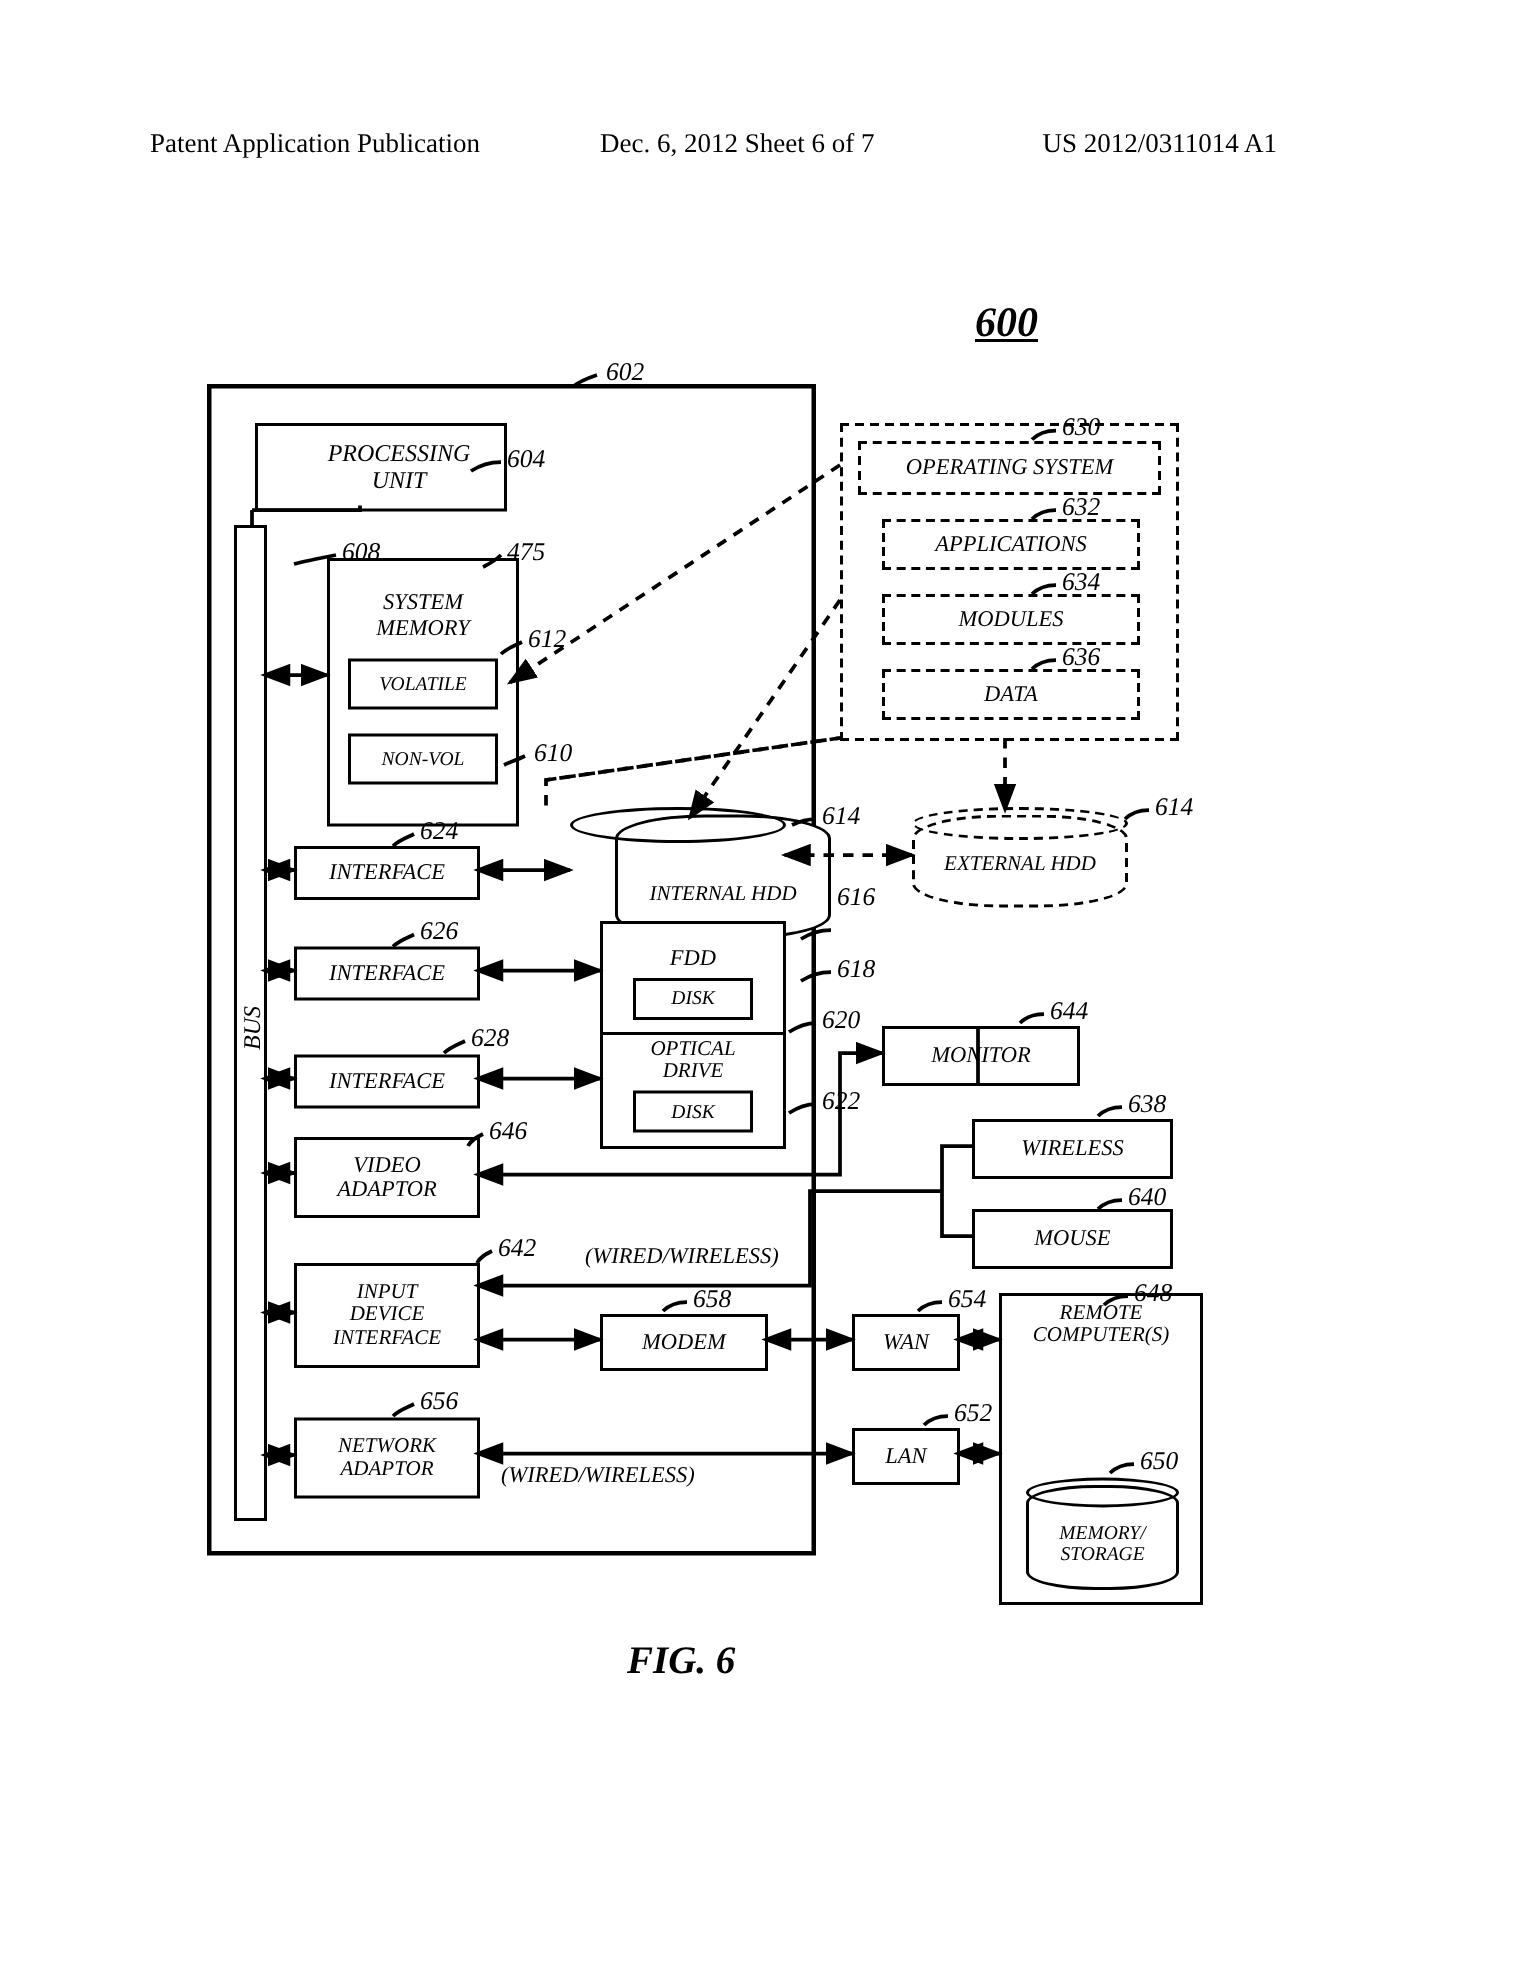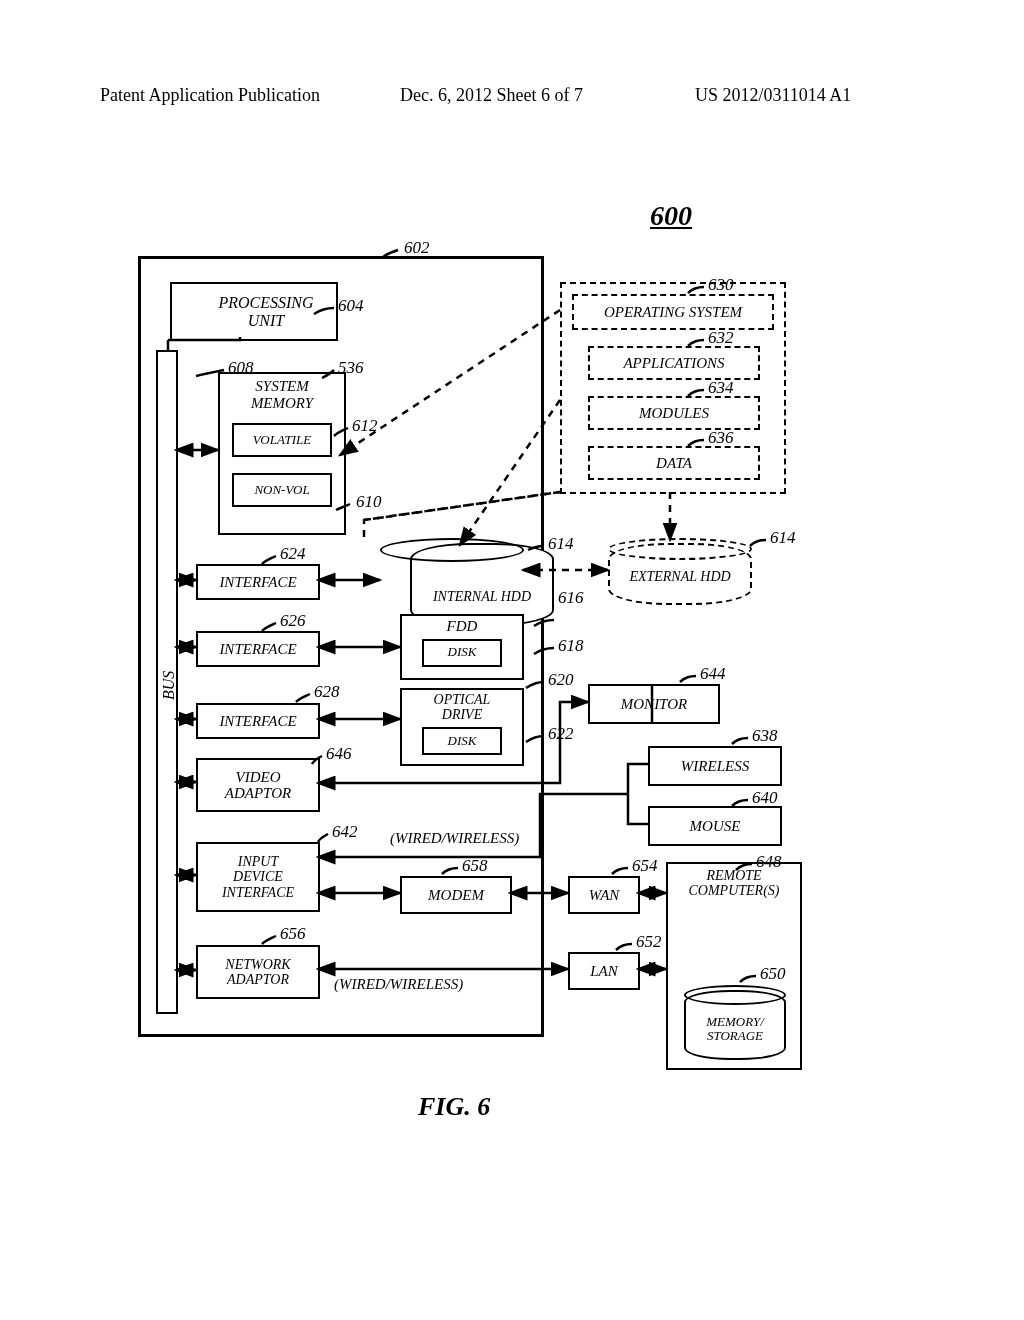--- a/index.html
+++ b/index.html
@@ -99,21 +99,21 @@
   <div class="fignum" style="left:650px; top:200px;">600</div>
 
   <div class="box" style="left:138px; top:256px; width:400px; height:775px; border-width:3px; display:block;"></div>
 
   <div class="box" style="left:156px; top:350px; width:18px; height:660px;"></div>
   <div class="bus-label" style="left:160px; top:700px;">BUS</div>
 
   <div class="box" style="left:170px; top:282px; width:140px; height:55px; font-size:16px; white-space:pre;padding-left:24px;">PROCESSING
 UNIT</div>
 
-  <div class="box" style="left:218px; top:372px; width:124px; height:155px; display:block; padding-top:4px; font-size:15px;">
+  <div class="box" style="left:218px; top:372px; width:124px; height:155px; display:block; padding-top:20px; font-size:15px;">
     <div style="text-align:center; white-space:pre; font-style:italic; margin-bottom:6px;">SYSTEM
 MEMORY</div>
     <div class="box" style="position:relative; left:12px; top:6px; width:96px; height:30px; font-size:13px;">VOLATILE</div>
     <div class="box" style="position:relative; left:12px; top:22px; width:96px; height:30px; font-size:13px;">NON-VOL</div>
   </div>
 
   <div class="box" style="left:196px; top:564px; width:120px; height:32px; font-size:15px;">INTERFACE</div>
   <div class="box" style="left:196px; top:631px; width:120px; height:32px; font-size:15px;">INTERFACE</div>
   <div class="box" style="left:196px; top:703px; width:120px; height:32px; font-size:15px;">INTERFACE</div>
 
@@ -126,21 +126,21 @@
 
   <div class="box" style="left:196px; top:945px; width:120px; height:50px; font-size:14px; white-space:pre;">NETWORK
 ADAPTOR</div>
 
   <div class="box" style="left:380px; top:543px; width:140px; height:55px; border-radius:60px/16px; font-size:14px; padding-top:24px;margin-left:30px;">INTERNAL HDD</div>
   <div style="position:absolute; left:380px; top:538px; width:140px; height:20px; border:2.5px solid #000; border-radius:50%;"></div>
 
   <div class="dashbox" style="left:608px; top:543px; width:140px; height:52px; border-radius:60px/16px; font-size:14px; padding-top:6px;">EXTERNAL HDD</div>
   <div style="position:absolute; left:608px; top:538px; width:140px; height:18px; border:2.5px dashed #000; border-radius:50%;"></div>
 
-  <div class="box" style="left:400px; top:614px; width:120px; height:60px; display:block; padding-top:2px; font-size:15px;">
+  <div class="box" style="left:400px; top:614px; width:120px; height:60px; display:block; padding-top:15px; font-size:15px;">
     <div style="text-align:center; font-style:italic;">FDD</div>
     <div class="box" style="position:relative; left:20px; top:4px; width:76px; height:24px; font-size:13px;">DISK</div>
   </div>
 
   <div class="box" style="left:400px; top:688px; width:120px; height:72px; display:block; padding-top:2px; font-size:14px;">
     <div style="text-align:center; font-style:italic; white-space:pre;">OPTICAL
 DRIVE</div>
     <div class="box" style="position:relative; left:20px; top:4px; width:76px; height:24px; font-size:13px;">DISK</div>
   </div>
 
@@ -170,21 +170,21 @@
   <div class="dashbox" style="left:588px; top:346px; width:168px; height:30px; font-size:15px;">APPLICATIONS</div>
   <div class="dashbox" style="left:588px; top:446px; width:168px; height:30px; font-size:15px;">DATA</div>
 
   <div style="position:absolute; left:560px; top:282px; width:222px; height:208px; border:2.5px dashed #000;"></div>
 
   <div class="lbl2" style="left:390px; top:830px;">(WIRED/WIRELESS)</div>
   <div class="lbl2" style="left:334px; top:976px;">(WIRED/WIRELESS)</div>
 
   <div class="lbl" style="left:404px; top:238px;">602</div>
   <div class="lbl" style="left:338px; top:296px;">604</div>
-  <div class="lbl" style="left:338px; top:358px;">536</div>
+  <div class="lbl" style="left:338px; top:358px;">475</div>
   <div class="lbl" style="left:228px; top:358px;">608</div>
   <div class="lbl" style="left:356px; top:492px;">610</div>
   <div class="lbl" style="left:352px; top:416px;">612</div>
   <div class="lbl" style="left:548px; top:534px;">614</div>
   <div class="lbl" style="left:770px; top:528px;">614</div>
   <div class="lbl" style="left:558px; top:588px;">616</div>
   <div class="lbl" style="left:558px; top:636px;">618</div>
   <div class="lbl" style="left:548px; top:670px;">620</div>
   <div class="lbl" style="left:548px; top:724px;">622</div>
   <div class="lbl" style="left:280px; top:544px;">624</div>

